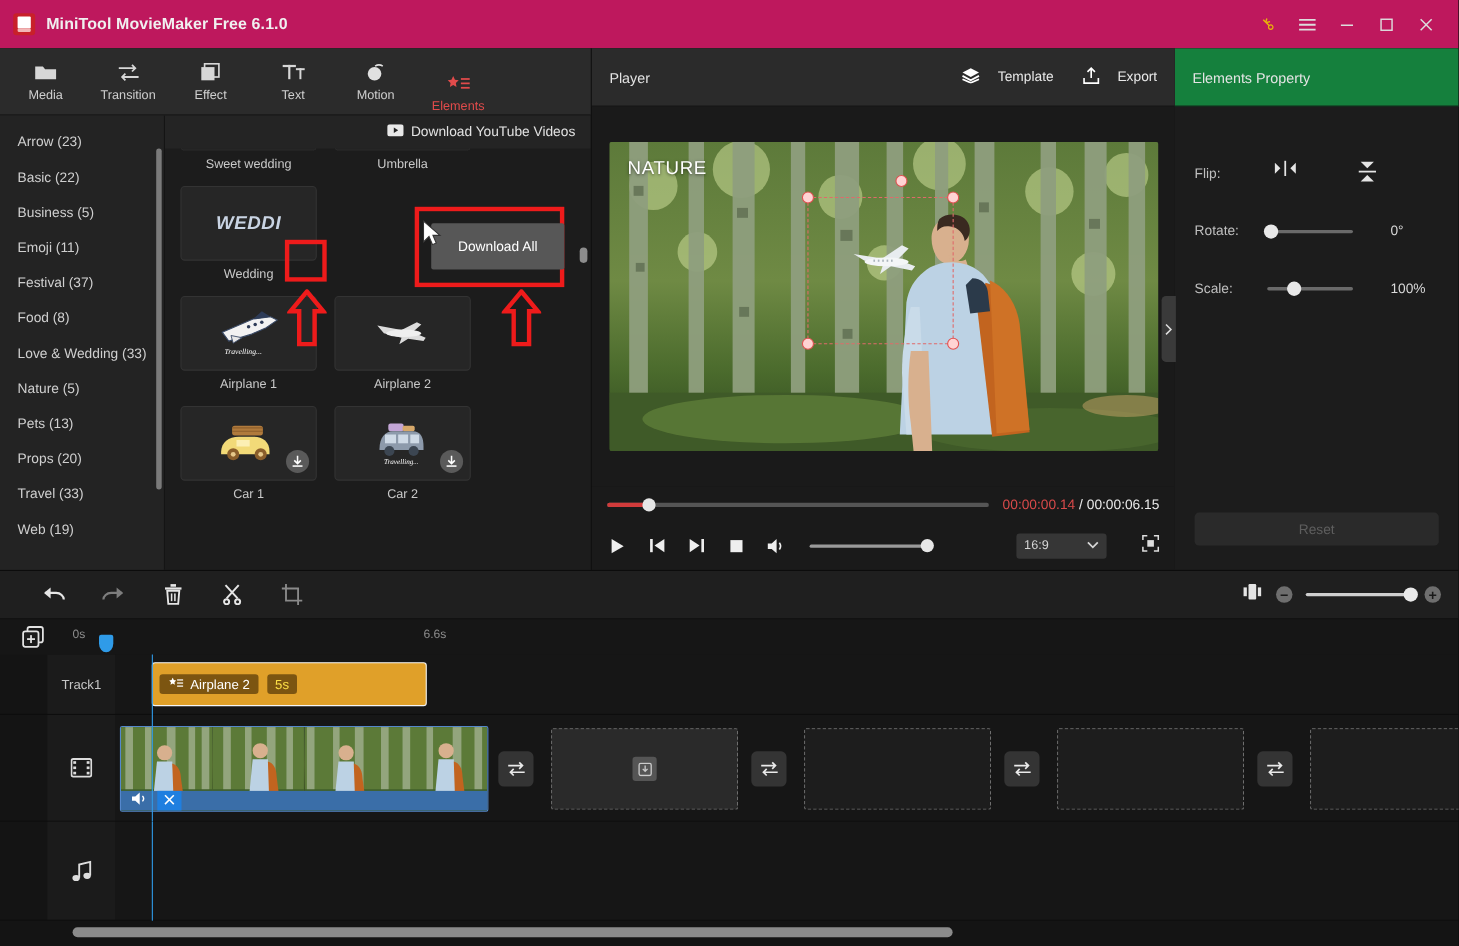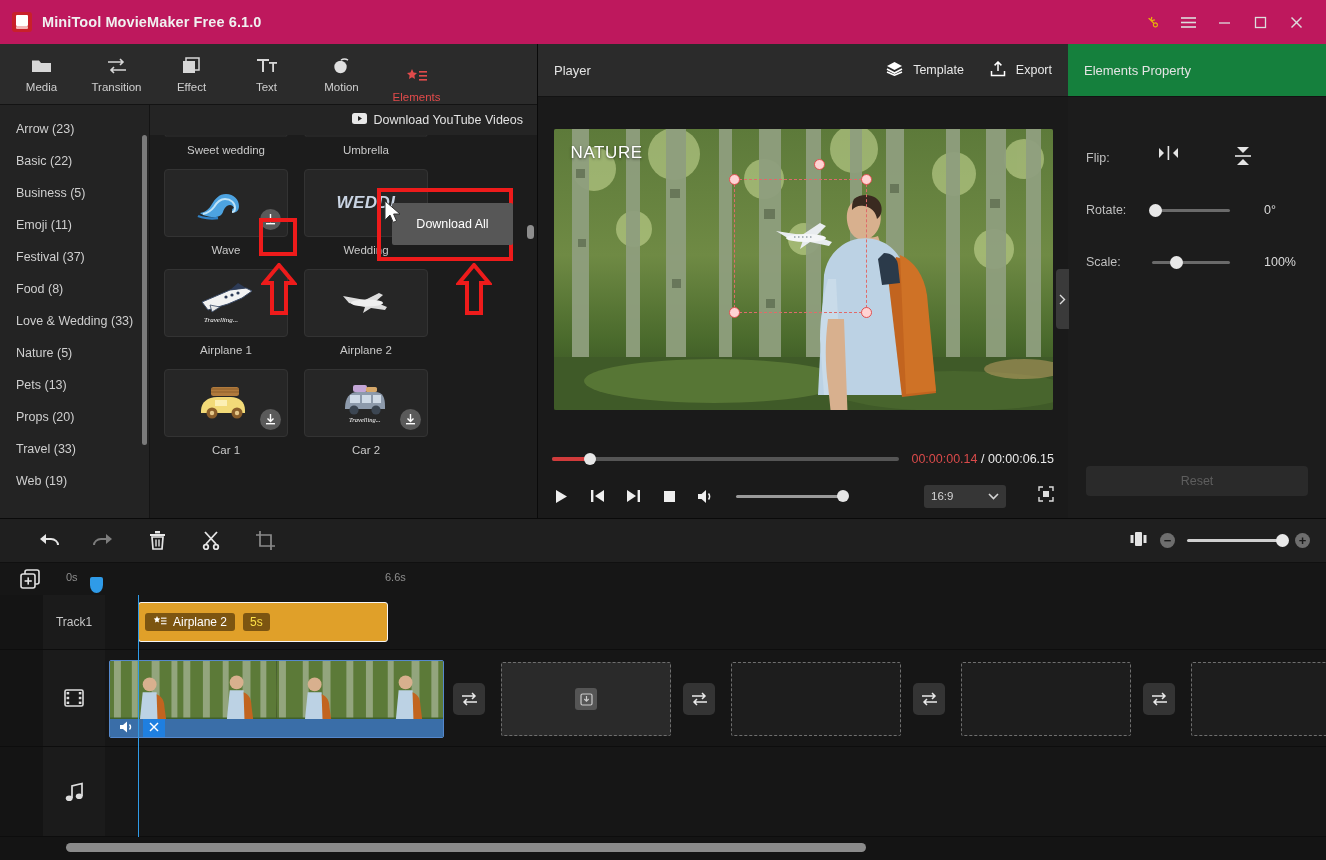--- a/index.html
+++ b/index.html
@@ -100,21 +100,21 @@
   }
 
   
   .playercol { width: 530px; background: #1a1a1a; display: flex; flex-direction: column; position: relative; }
   .player-head {
     height: 53px; background: #2b2b2b; display: flex; align-items: center;
     padding: 0 16px; border-bottom: 1px solid #131313;
   }
   .player-title { font-size: 13px; color: #e4e4e4; }
   .ph-right { margin-left: auto; display: flex; gap: 26px; align-items: center; }
-  .ph-btn { display: flex; align-items: center; gap: 10px; font-size: 12.5px; color: #e8e8e8; }
+  .ph-btn { display: flex; align-items: center; gap: 16px; font-size: 12.5px; color: #e8e8e8; }
   .stage { flex: 1; background: #1a1a1a; display: flex; align-items: center; justify-content: center; }
   .video {
     width: 499px; height: 281px; position: relative; overflow: hidden; border-radius: 2px;
     background: linear-gradient(180deg,#3c5228 0%,#51682f 35%,#40552a 70%,#2e4320 100%);
   }
   .trees { position: absolute; inset: 0; }
   .nature-label {
     position: absolute; left: 17px; top: 14px; font-size: 17px; color: #fff;
     letter-spacing: .6px; text-shadow: 0 1px 3px rgba(0,0,0,.6);
   }
@@ -418,36 +418,20 @@
                 <div class="thumb" style="height:14px;border-bottom:none;border-radius:0 0 4px 4px"></div>
                 <div class="clabel">Sweet wedding</div>
               </div>
               <div class="cell">
                 <div class="thumb" style="height:14px;border-bottom:none;border-radius:0 0 4px 4px"></div>
                 <div class="clabel">Umbrella</div>
               </div>
             </div>
 
             <div class="grow" style="margin-top:11px">
-              <div class="cell">
-                <div class="thumb">
-                  <svg width="62" height="40" viewBox="0 0 62 40">
-                    <path d="M5 30c6-1 9-4 12-9 3-5 7-10 14-10 8 0 13 6 13 12 0 3-1 5-3 6-2 1-4 0-4-2 0-1 1-2 2-2 0 0-1-3-4-3-4 0-6 4-7 7-1 3-4 5-9 5-6 0-12-2-14-4z" fill="#4da3e0"></path>
-                    <path d="M8 31c5-1 8-3 11-7 3-5 6-8 11-8 6 0 10 4 10 9 0 2-1 4-3 4" fill="none" stroke="#bfe3f7" stroke-width="2"></path>
-                    <path d="M3 33c4 2 13 3 20 2" fill="none" stroke="#2f80c4" stroke-width="2.5"></path>
-                  </svg>
-                  <div class="dl-badge">
-                    <svg width="11" height="11" viewBox="0 0 11 11">
-                        <path d="M5.5 0v7M2.5 4.5l3 3 3-3" stroke="#fff" stroke-width="1.4" fill="none"></path>
-                        <rect x="1" y="9" width="9" height="1.4" fill="#fff"></rect>
-                      </svg>
-                  </div>
-                </div>
-                <div class="clabel">Wave</div>
-              </div>
               <div class="cell">
                 <div class="thumb">
                   <span class="wedding-txt">WEDDI</span>
                 </div>
                 <div class="clabel">Wedding</div>
               </div>
             </div>
 
             <div class="grow" style="margin-top:11px">
               <div class="cell">

